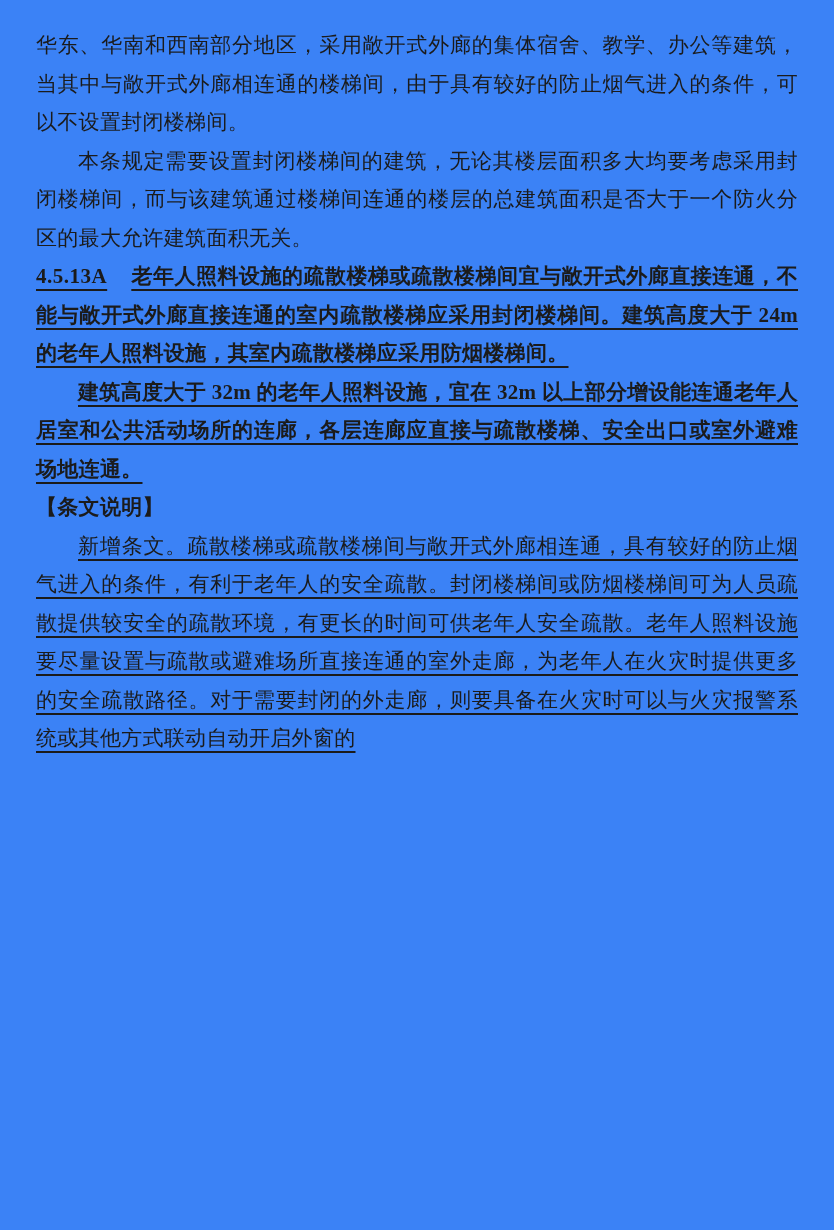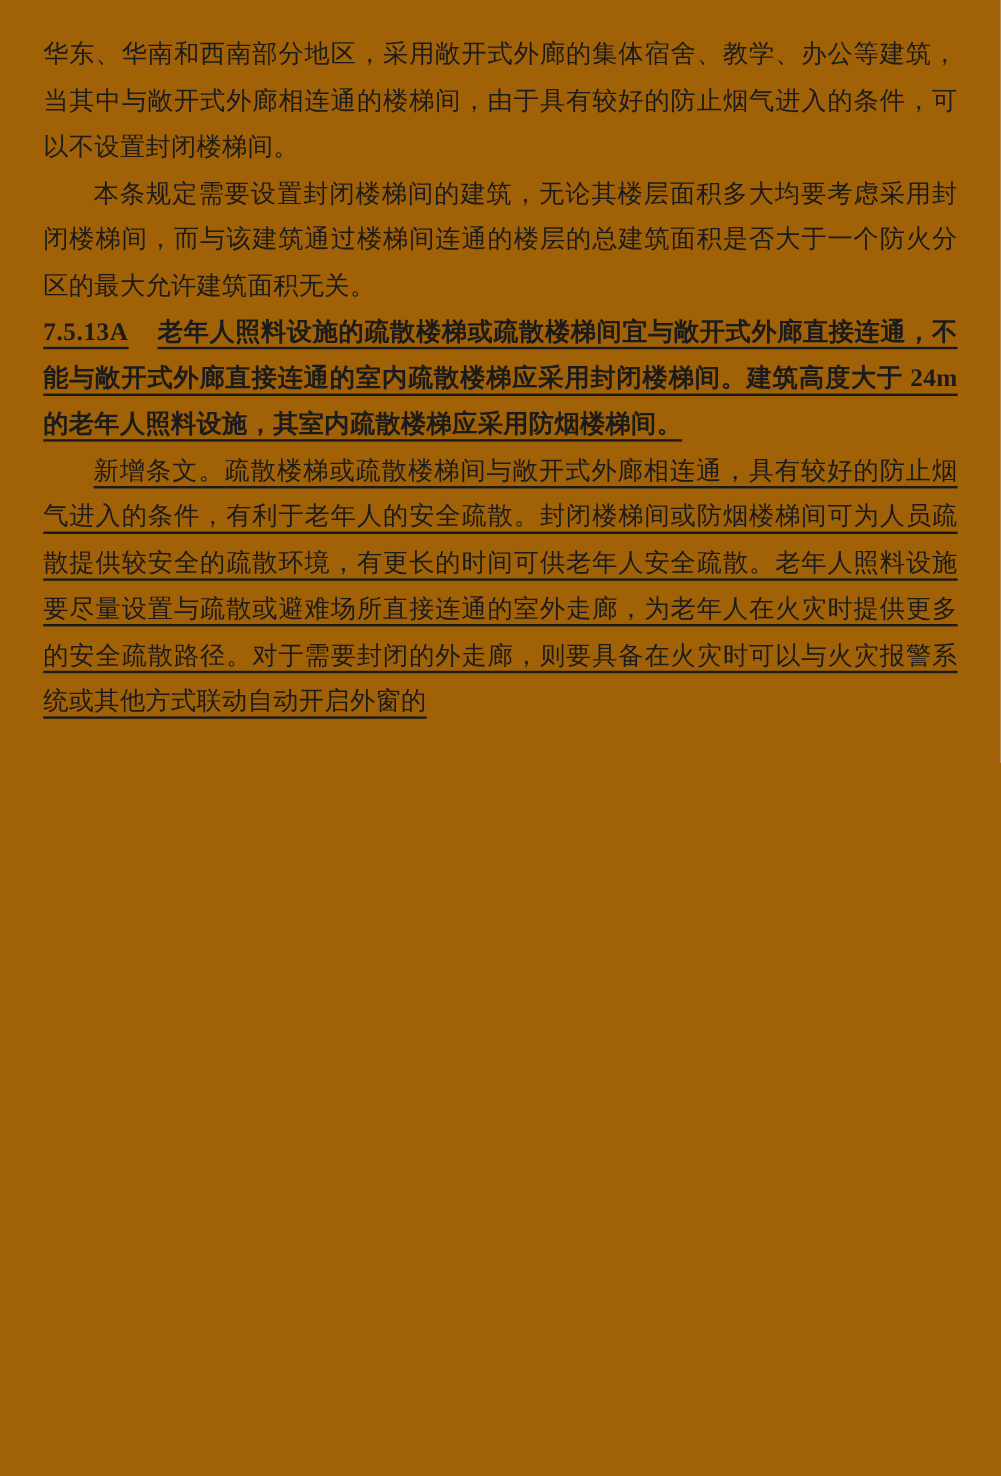--- a/index.html
+++ b/index.html
@@ -9,21 +9,21 @@
     background: #ffffff;
     color: #1b1b1b;
     font-family: "Liberation Serif", "DejaVu Serif", serif;
     overflow: hidden;
   }
   .page {
     box-sizing: border-box;
     width: 834px;
     height: 1230px;
     padding: 26px 36px 0 36px;
-    background: #a16207;
+    background: #3b82f6;
   }
   .para {
     margin: 0;
     font-size: 21px;
     line-height: 38.5px;
     text-align: justify;
     letter-spacing: 0.3px;
   }
   .indent { text-indent: 2em; }
   .clause {
@@ -52,20 +52,22 @@
 <div class="page">
 
   <p class="para">华东、华南和西南部分地区，采用敞开式外廊的集体宿舍、教学、办公等建筑，当其中与敞开式外廊相连通的楼梯间，由于具有较好的防止烟气进入的条件，可以不设置封闭楼梯间。</p>
 
   <p class="para indent">本条规定需要设置封闭楼梯间的建筑，无论其楼层面积多大均要考虑采用封闭楼梯间，而与该建筑通过楼梯间连通的楼层的总建筑面积是否大于一个防火分区的最大允许建筑面积无关。</p>
 
 
 
 
   <p class="para clause">
-    <span class="clause-label">7.5.13A</span><span>老年人照料设施的疏散楼梯或疏散楼梯间宜与敞开式外廊直接连通，不能与敞开式外廊直接连通的室内疏散楼梯应采用封闭楼梯间。建筑高度大于 24m 的老年人照料设施，其室内疏散楼梯应采用防烟楼梯间。</span>
+    <span class="clause-label">4.5.13A</span><span>老年人照料设施的疏散楼梯或疏散楼梯间宜与敞开式外廊直接连通，不能与敞开式外廊直接连通的室内疏散楼梯应采用封闭楼梯间。建筑高度大于 24m 的老年人照料设施，其室内疏散楼梯应采用防烟楼梯间。</span>
   </p>
 
+  <p class="para clause indent">建筑高度大于 32m 的老年人照料设施，宜在 32m 以上部分增设能连通老年人居室和公共活动场所的连廊，各层连廊应直接与疏散楼梯、安全出口或室外避难场地连通。</p>
 
+  <p class="para note-heading">【条文说明】</p>
 
   <p class="para note indent">新增条文。疏散楼梯或疏散楼梯间与敞开式外廊相连通，具有较好的防止烟气进入的条件，有利于老年人的安全疏散。封闭楼梯间或防烟楼梯间可为人员疏散提供较安全的疏散环境，有更长的时间可供老年人安全疏散。老年人照料设施要尽量设置与疏散或避难场所直接连通的室外走廊，为老年人在火灾时提供更多的安全疏散路径。对于需要封闭的外走廊，则要具备在火灾时可以与火灾报警系统或其他方式联动自动开启外窗的</p>
 
 </div>
 
 </body></html>

